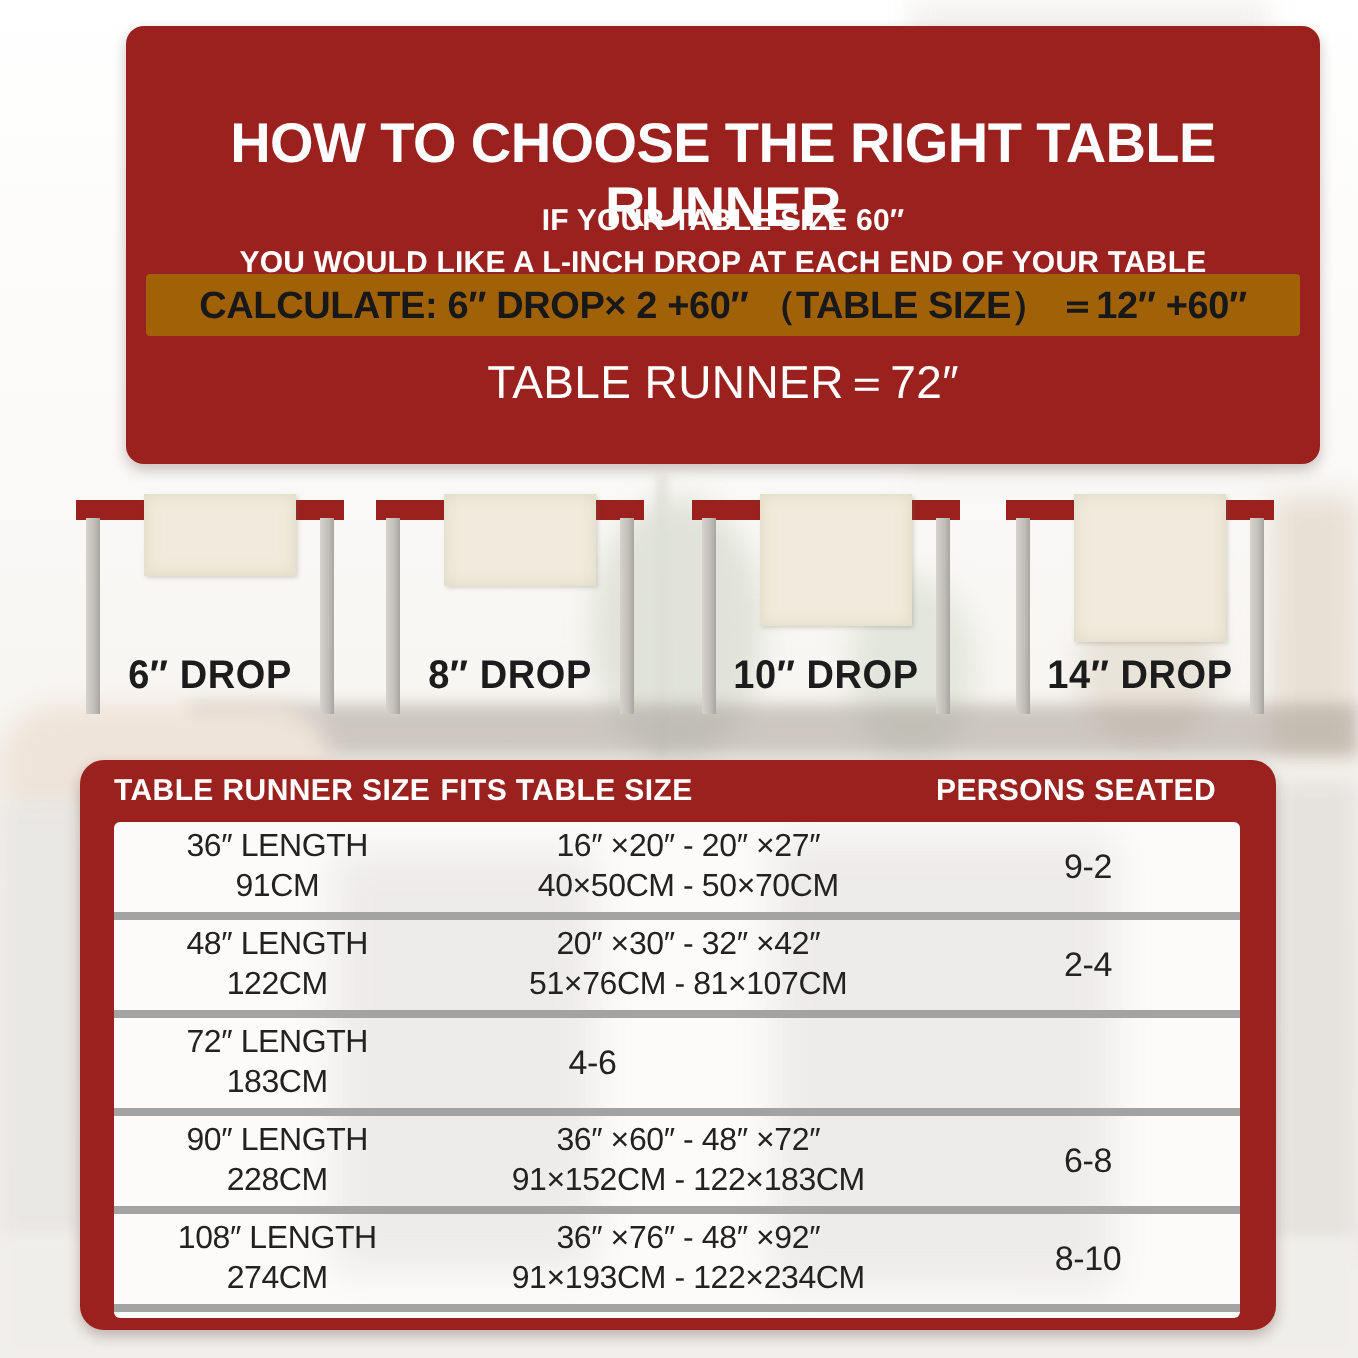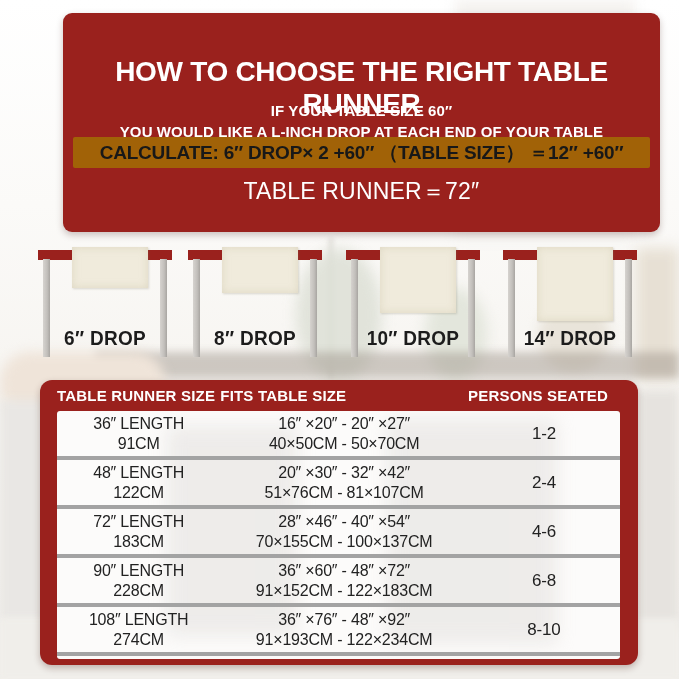--- a/index.html
+++ b/index.html
@@ -138,21 +138,21 @@
       <div class="trow">
         <div class="c1">
             <div class="cell">36″ LENGTH</div>
                         <div class="cell">91CM</div>
           </div>
         <div class="c2">
             <div class="cell">16″ ×20″ - 20″ ×27″</div>
                         <div class="cell">40×50CM - 50×70CM</div>
           </div>
         <div class="c3">
-            <div class="cell">1-2</div>
+            <div class="cell">9-2</div>
           </div>
       </div>
 
       <div class="trow">
         <div class="c1">
             <div class="cell">48″ LENGTH</div>
                         <div class="cell">122CM</div>
           </div>
         <div class="c2">
             <div class="cell">20″ ×30″ - 32″ ×42″</div>
@@ -161,24 +161,20 @@
         <div class="c3">
             <div class="cell">2-4</div>
           </div>
       </div>
 
       <div class="trow">
         <div class="c1">
             <div class="cell">72″ LENGTH</div>
                         <div class="cell">183CM</div>
           </div>
-        <div class="c2">
-            <div class="cell">28″ ×46″ - 40″ ×54″</div>
-                        <div class="cell">70×155CM - 100×137CM</div>
-          </div>
         <div class="c3">
             <div class="cell">4-6</div>
           </div>
       </div>
 
       <div class="trow">
         <div class="c1">
             <div class="cell">90″ LENGTH</div>
                         <div class="cell">228CM</div>
           </div>

